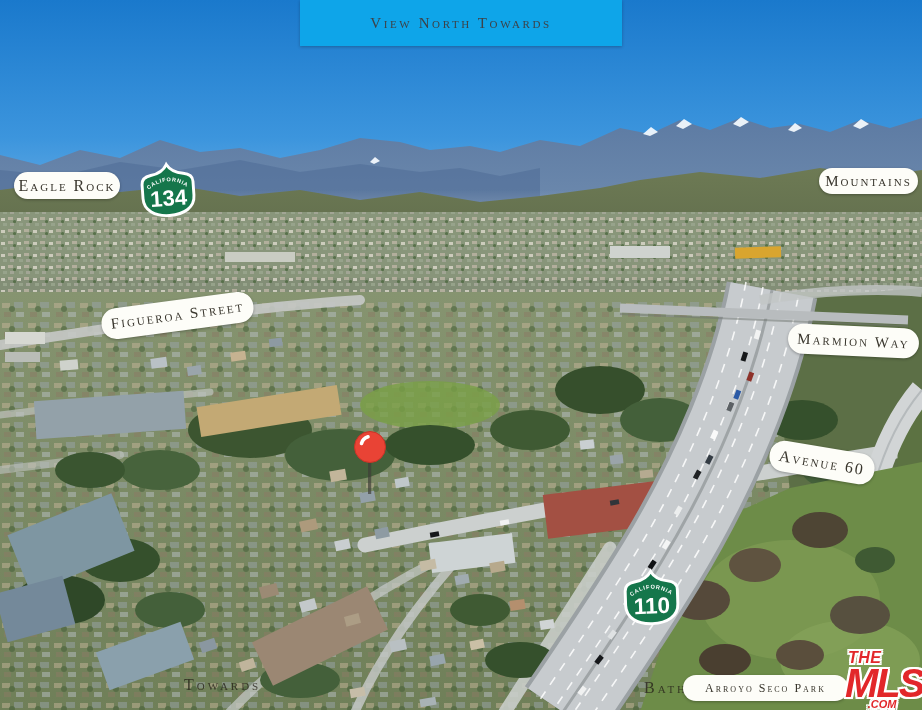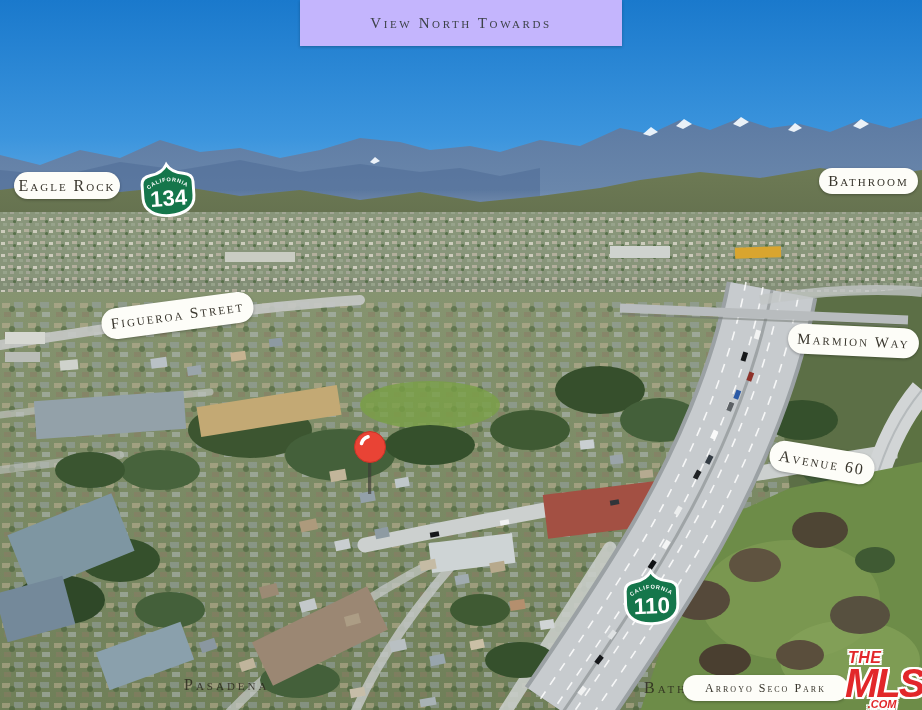--- a/index.html
+++ b/index.html
@@ -4,21 +4,21 @@
 <style>
   html,body{margin:0;padding:0;background:#222;}
   .stage{
     position:relative;width:922px;height:710px;overflow:hidden;
     font-family:"Liberation Serif", serif;
   }
   .scene{position:absolute;inset:0;}
   
   .top-caption{
     position:absolute;left:300px;top:0;width:322px;height:46px;
-    background:#c4b5fd;display:flex;flex-direction:column;align-items:center;justify-content:center;
+    background:#0ea5e9;display:flex;flex-direction:column;align-items:center;justify-content:center;
     color:#3d4248;font-variant:small-caps;font-size:15px;letter-spacing:2.6px;line-height:1.35;
     box-shadow:0 1px 3px rgba(0,0,0,.25);z-index:6;
   }
   
   .maplabel{
     position:absolute;background:#fdfdf8;border-radius:15px;
     display:flex;align-items:center;justify-content:center;white-space:nowrap;
     color:#39362d;font-variant:small-caps;letter-spacing:2px;
     box-shadow:0 1px 3px rgba(0,0,0,.3);z-index:5;
   }
@@ -275,28 +275,28 @@
       <path d="M620,308 L908,320" stroke="#b8bcbe" stroke-width="9"></path>
       <path d="M620,314 L908,326" stroke="#70756f" stroke-width="2" opacity=".5"></path>
     </g>
   </svg>
 
   <div class="top-caption">
     <div>View North Towards</div>
   </div>
 
   <div class="maplabel lbl-eagle">Eagle Rock</div>
-  <div class="maplabel lbl-pasadena">Bathroom</div>
+  <div class="maplabel lbl-pasadena">Mountains</div>
   <div class="maplabel lbl-figueroa">Figueroa Street</div>
   <div class="maplabel lbl-marmion">Marmion Way</div>
   <div class="maplabel lbl-avenue">Avenue 60</div>
 
   <div class="watermark wm-bath">Bath</div>
   <div class="maplabel lbl-arroyo">Arroyo Seco Park</div>
-  <div class="watermark wm-bathroom">Pasadena</div>
+  <div class="watermark wm-bathroom">Towards</div>
 
   <svg class="shield shield-134" viewBox="0 0 100 96">
     <path class="shield-bg" d="M50,4 C55,13 64,19 78,21 C89,22.6 94,27 94,36 L94,60 C94,81 75,92 50,92 C25,92 6,81 6,60 L6,36 C6,27 11,22.6 22,21 C36,19 45,13 50,4 Z"></path>
     <path id="arc134" d="M17,45 Q50,21 83,45" fill="none"></path>
     <text class="shield-state"><textPath href="#arc134" startOffset="50%" text-anchor="middle">California</textPath></text>
     <text class="shield-route" x="50" y="75">134</text>
   </svg>
 
   <svg class="shield shield-110" viewBox="0 0 100 96">
     <path class="shield-bg" d="M50,4 C55,13 64,19 78,21 C89,22.6 94,27 94,36 L94,60 C94,81 75,92 50,92 C25,92 6,81 6,60 L6,36 C6,27 11,22.6 22,21 C36,19 45,13 50,4 Z"></path>

